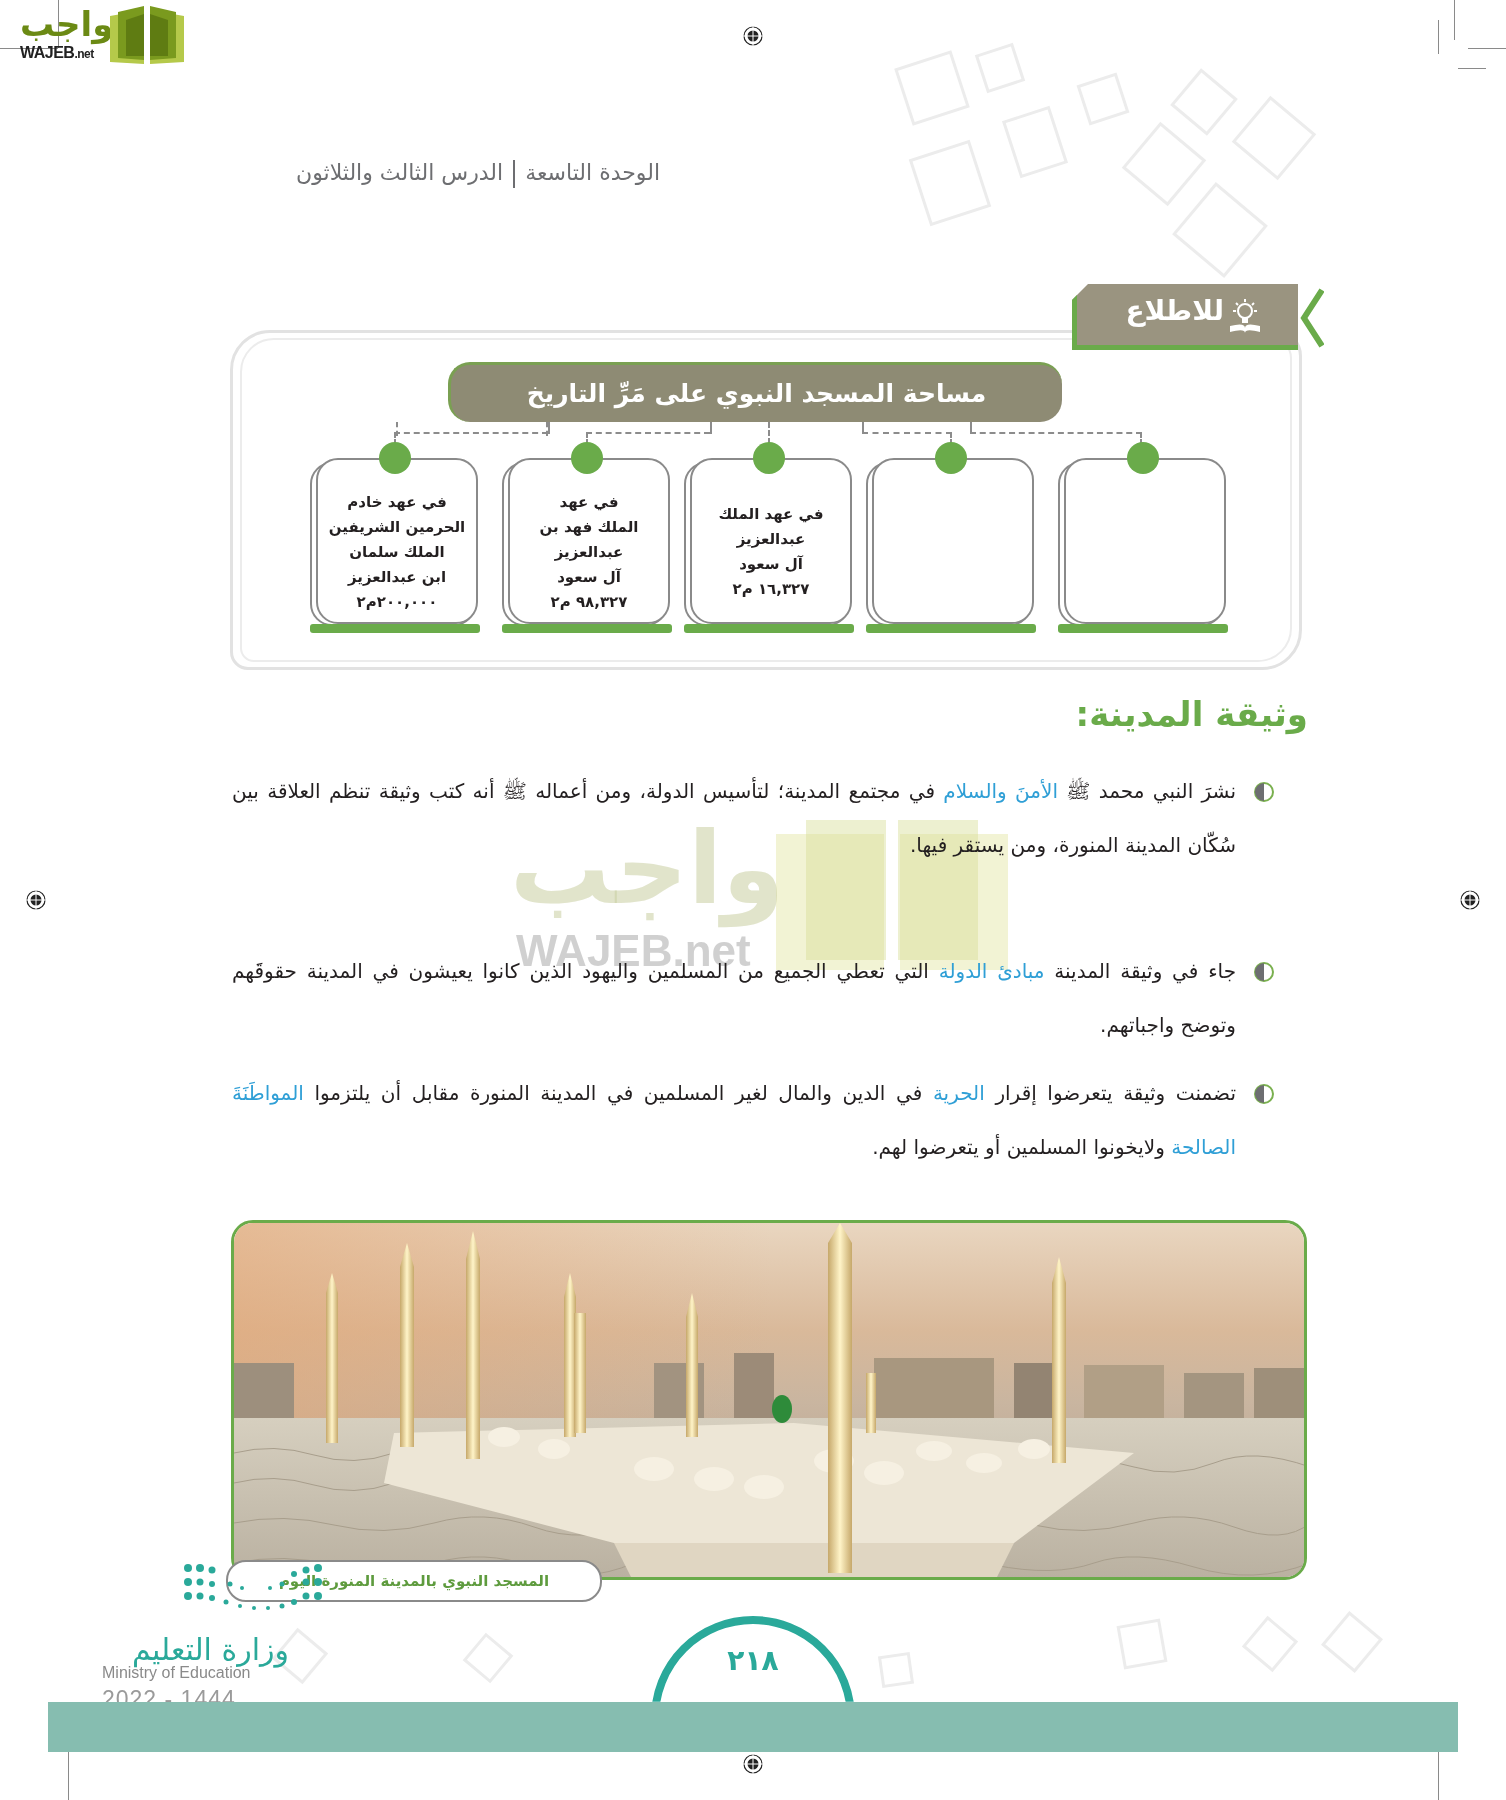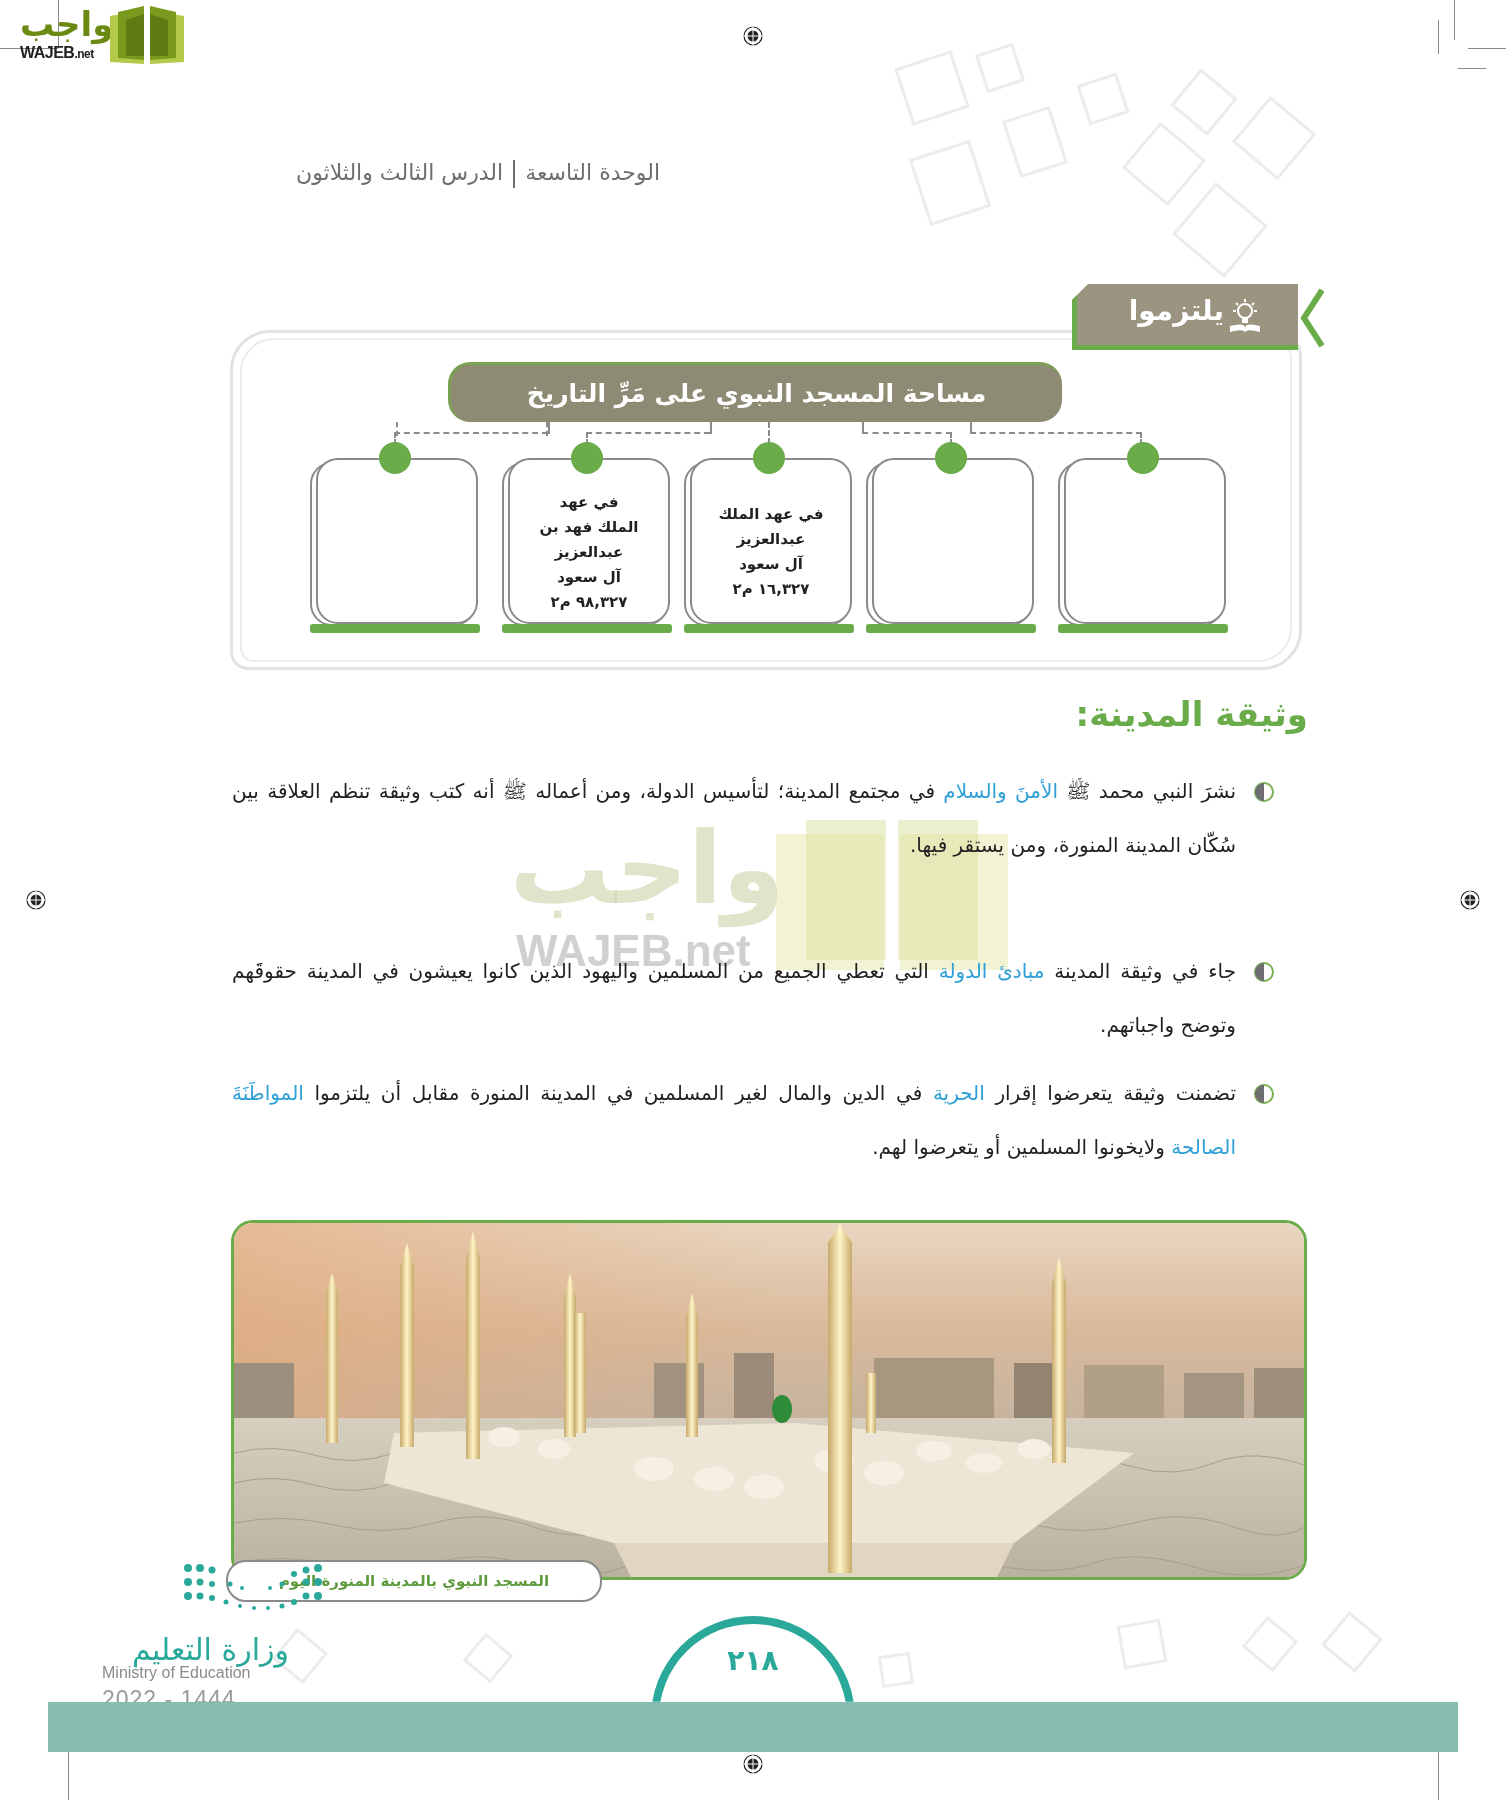--- a/index.html
+++ b/index.html
@@ -148,21 +148,21 @@
 
 <div class="breadcrumb">
   <span>الوحدة التاسعة</span><span class="sep"></span><span>الدرس الثالث والثلاثون</span>
 </div>
 
 <div class="panel-outer"></div>
 <div class="panel-inner"></div>
 
 <div class="tag">
   <div class="tag-body"></div>
-  <span class="tag-label">يلتزموا</span>
+  <span class="tag-label">للاطلاع</span>
   <svg class="tag-icon" viewBox="0 0 34 36">
     <circle cx="17" cy="13" r="7" fill="none" stroke="#fff" stroke-width="2"></circle>
     <rect x="14" y="20" width="6" height="5" fill="#fff"></rect>
     <line x1="17" y1="1" x2="17" y2="4" stroke="#fff" stroke-width="2"></line>
     <line x1="5" y1="13" x2="8" y2="13" stroke="#fff" stroke-width="2"></line>
     <line x1="26" y1="13" x2="29" y2="13" stroke="#fff" stroke-width="2"></line>
     <line x1="8" y1="5" x2="10" y2="7" stroke="#fff" stroke-width="2"></line>
     <line x1="26" y1="5" x2="24" y2="7" stroke="#fff" stroke-width="2"></line>
     <path d="M2 28 Q17 24 17 30 Q17 24 32 28 L32 34 Q17 30 17 35 Q17 30 2 34 Z" fill="#fff"></path>
   </svg>
@@ -192,20 +192,27 @@
 
 <div class="connector" style="left:970px;top:432px;width:172px;height:2px;border-top-width:2px;"></div>
 <div class="connector" style="left:970px;top:422px;width:2px;height:12px;border-left-width:2px;"></div>
 <div class="connector" style="left:1140px;top:432px;width:2px;height:20px;border-left-width:2px;"></div>
 
 <div class="card" style="left:310px;">
   <div class="card-frame-a"></div>
   <div class="card-frame-b"></div>
   <div class="card-dot"></div>
   <div class="card-base"></div>
+  <div class="card-text">
+    <div>في عهد خادم</div>
+    <div>الحرمين الشريفين</div>
+    <div>الملك سلمان</div>
+    <div>ابن عبدالعزيز</div>
+    <div>٢٠٠,٠٠٠م٢</div>
+  </div>
 </div>
 
 <div class="card" style="left:502px;">
   <div class="card-frame-a"></div>
   <div class="card-frame-b"></div>
   <div class="card-dot"></div>
   <div class="card-base"></div>
   <div class="card-text">
     <div>في عهد</div>
     <div>الملك فهد بن</div>

